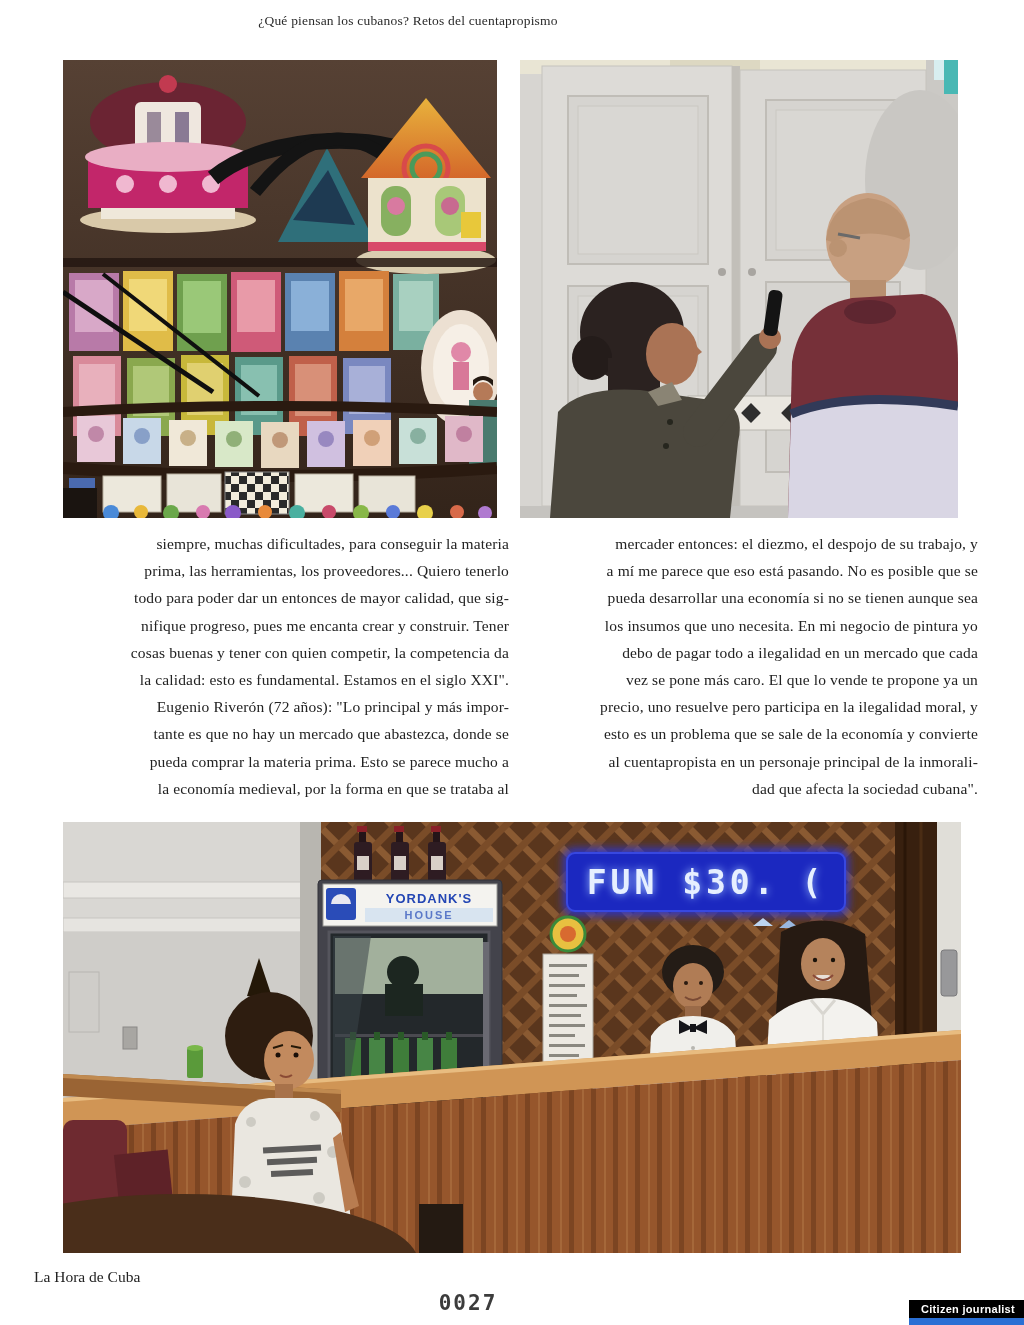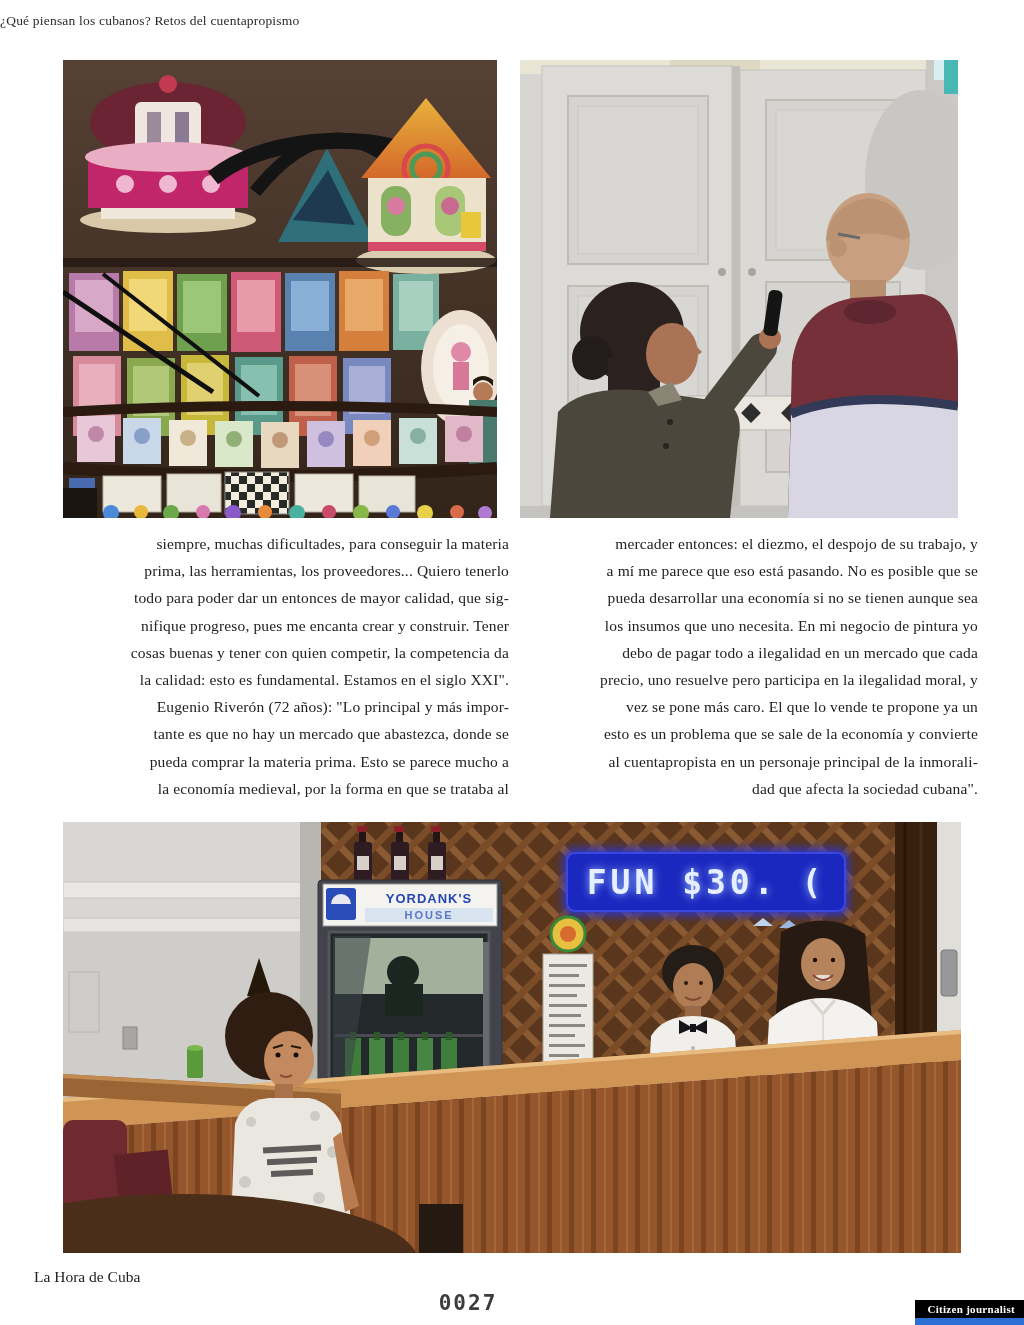--- a/index.html
+++ b/index.html
@@ -1,37 +1,37 @@
 <!DOCTYPE html>
 <html><head>
 <meta charset="utf-8">
 <style>
   html,body{margin:0;padding:0;background:#ffffff;}
   .page{position:relative;width:1024px;height:1325px;background:#ffffff;overflow:hidden;
         font-family:"Liberation Serif", serif;color:#1d1d1d;margin:0 auto;}
-  .page-title{position:absolute;top:13px;left:0;width:816px;text-align:left;
+  .page-title{position:absolute;top:13px;left:0;width:816px;text-align:center;
         font-size:13.5px;letter-spacing:.2px;color:#2a2a2a;}
   .photo{position:absolute;overflow:hidden;background:#777;}
   .photo svg{display:block;}
   #photo-market{left:63px;top:60px;width:434px;height:458px;}
   #photo-interview{left:520px;top:60px;width:438px;height:458px;}
   #photo-bar{left:63px;top:822px;width:898px;height:431px;}
   .col{position:absolute;top:530px;text-align:right;}
   #col-left{left:57px;width:452px;}
   #col-right{left:518px;width:460px;}
   .tline{height:27.2px;line-height:27.2px;font-size:15.5px;letter-spacing:.15px;
         white-space:nowrap;color:#222;}
   .pub-name{position:absolute;top:1268px;left:0;width:1024px;text-align:left;
         font-size:15.5px;color:#222;margin-left:34px;}
   .page-num{position:absolute;top:1291px;left:0;width:936px;text-align:center;
         font-family:"DejaVu Sans Mono", monospace;font-size:21px;font-weight:bold;
         letter-spacing:2px;color:#3c3c3c;}
   .credit{position:absolute;right:0;bottom:0;text-align:right;}
   .credit .label{display:block;background:#000000;color:#ffffff;
-        font-family:Liberation Serif, serif;font-weight:bold;font-size:11px;
+        font-family:Liberation Sans, sans-serif;font-weight:bold;font-size:11px;
         padding:3px 9px 3px 12px;letter-spacing:.3px;}
   .credit .strip{display:block;height:7px;background:#2a6fd4;}
 </style>
 </head>
 <body>
 
 <div class="page">
 
   <div class="page-title">¿Qué piensan los cubanos? Retos del cuentapropismo</div>
 
@@ -247,22 +247,22 @@
     <div class="tline">tante es que no hay un mercado que abastezca, donde se</div>
     <div class="tline">pueda comprar la materia prima. Esto se parece mucho a</div>
     <div class="tline">la economía medieval, por la forma en que se trataba al</div>
   </div>
   <div class="col" id="col-right">
     <div class="tline">mercader entonces: el diezmo, el despojo de su trabajo, y</div>
     <div class="tline">a mí me parece que eso está pasando. No es posible que se</div>
     <div class="tline">pueda desarrollar una economía si no se tienen aunque sea</div>
     <div class="tline">los insumos que uno necesita. En mi negocio de pintura yo</div>
     <div class="tline">debo de pagar todo a ilegalidad en un mercado que cada</div>
+    <div class="tline">vez se pone más caro. El que lo vende te propone ya un</div>
     <div class="tline">precio, uno resuelve pero participa en la ilegalidad moral, y</div>
-    <div class="tline">vez se pone más caro. El que lo vende te propone ya un</div>
     <div class="tline">esto es un problema que se sale de la economía y convierte</div>
     <div class="tline">al cuentapropista en un personaje principal de la inmorali-</div>
     <div class="tline">dad que afecta la sociedad cubana".</div>
   </div>
 
   <div class="photo" id="photo-bar">
     <svg width="898" height="431" viewBox="0 0 898 431" xmlns="http://www.w3.org/2000/svg">
       <defs>
         <pattern id="lat" width="26" height="26" patternUnits="userSpaceOnUse" patternTransform="rotate(45)">
           <rect width="26" height="26" fill="#5a361d"></rect>

